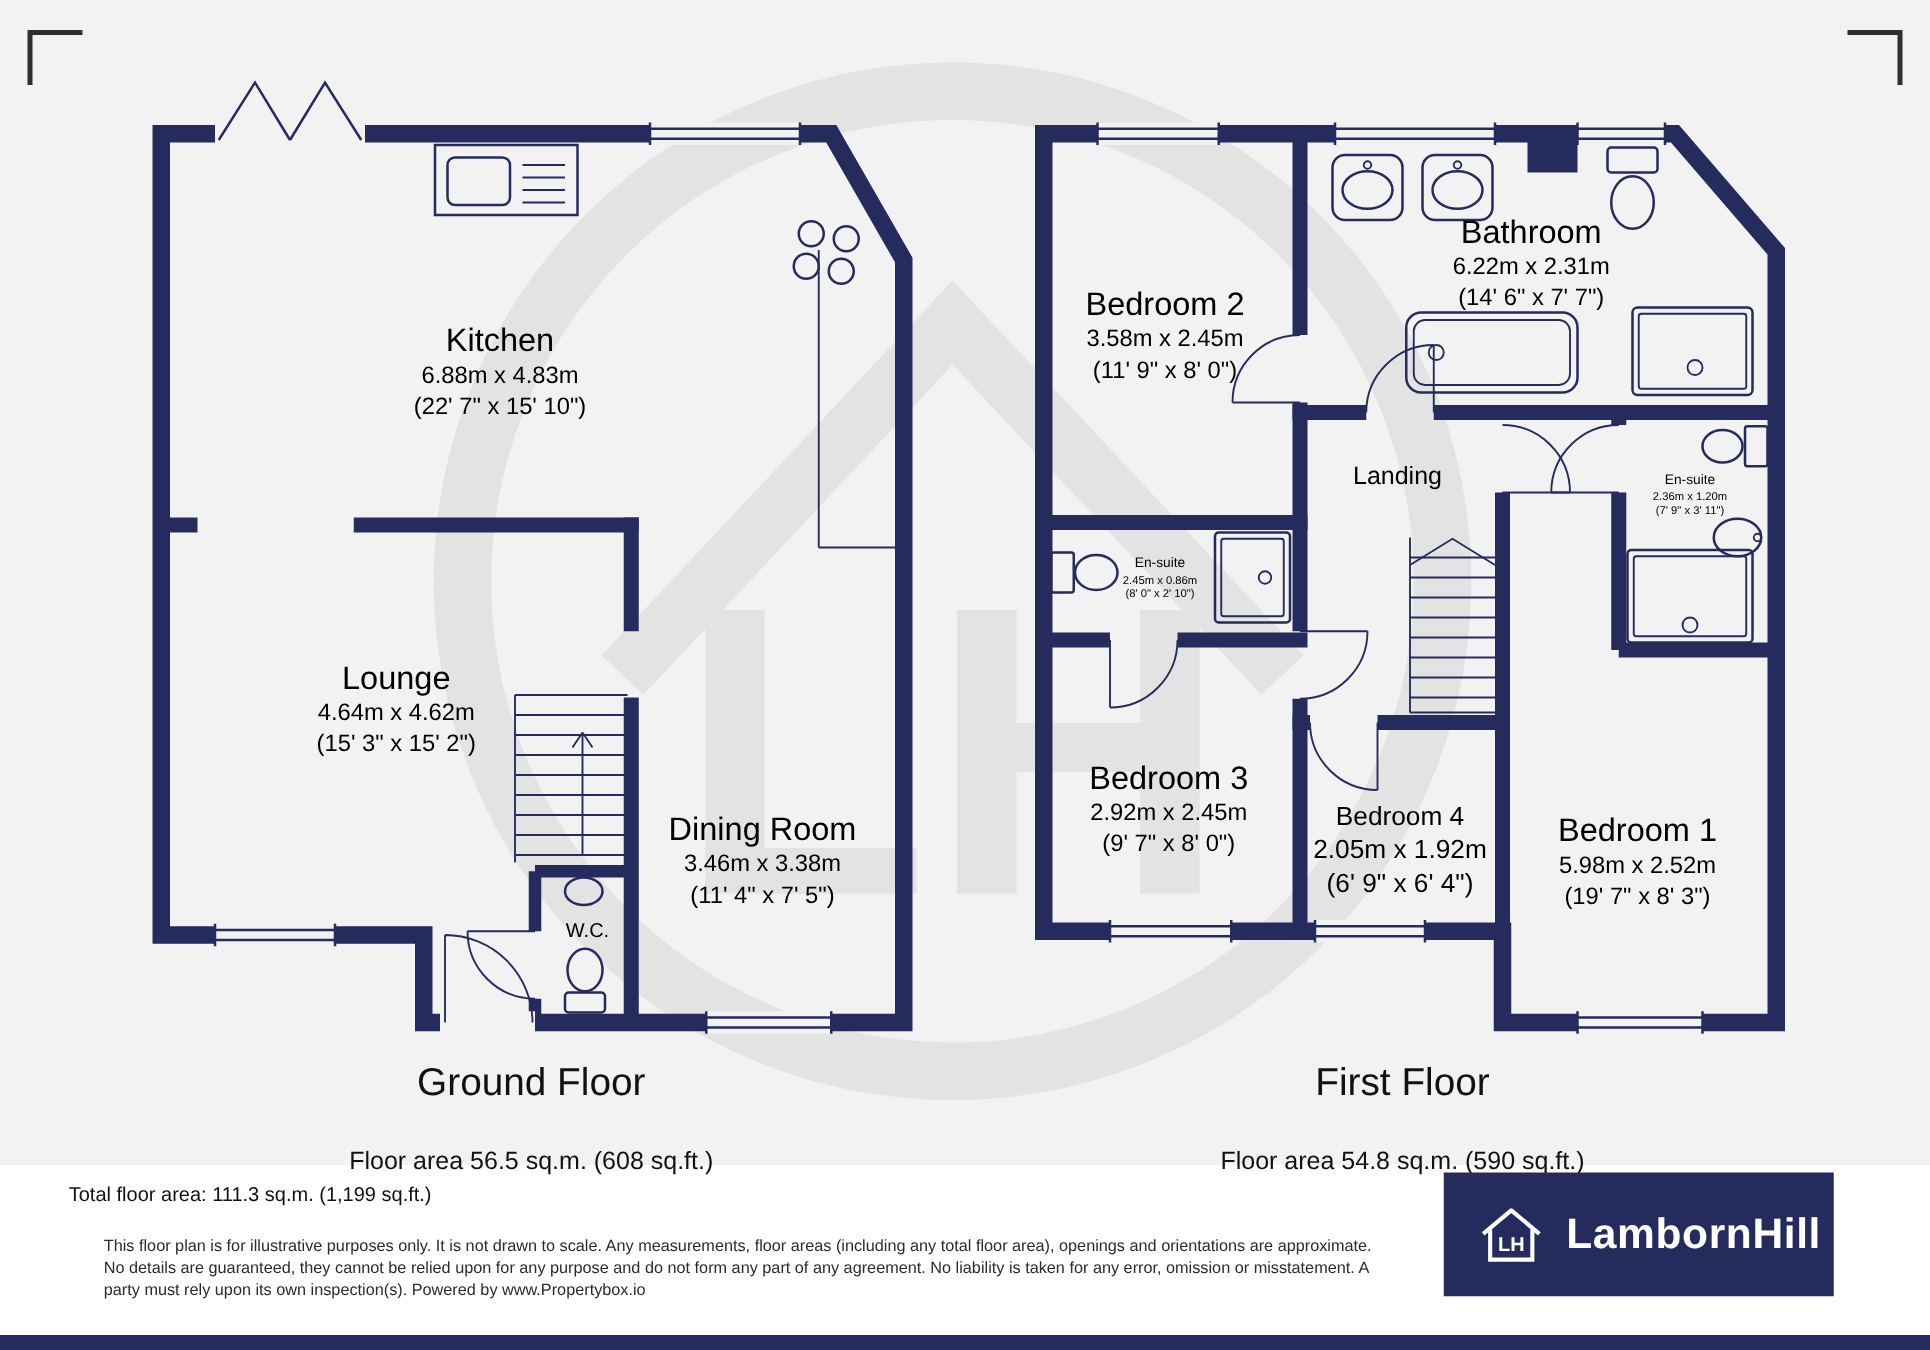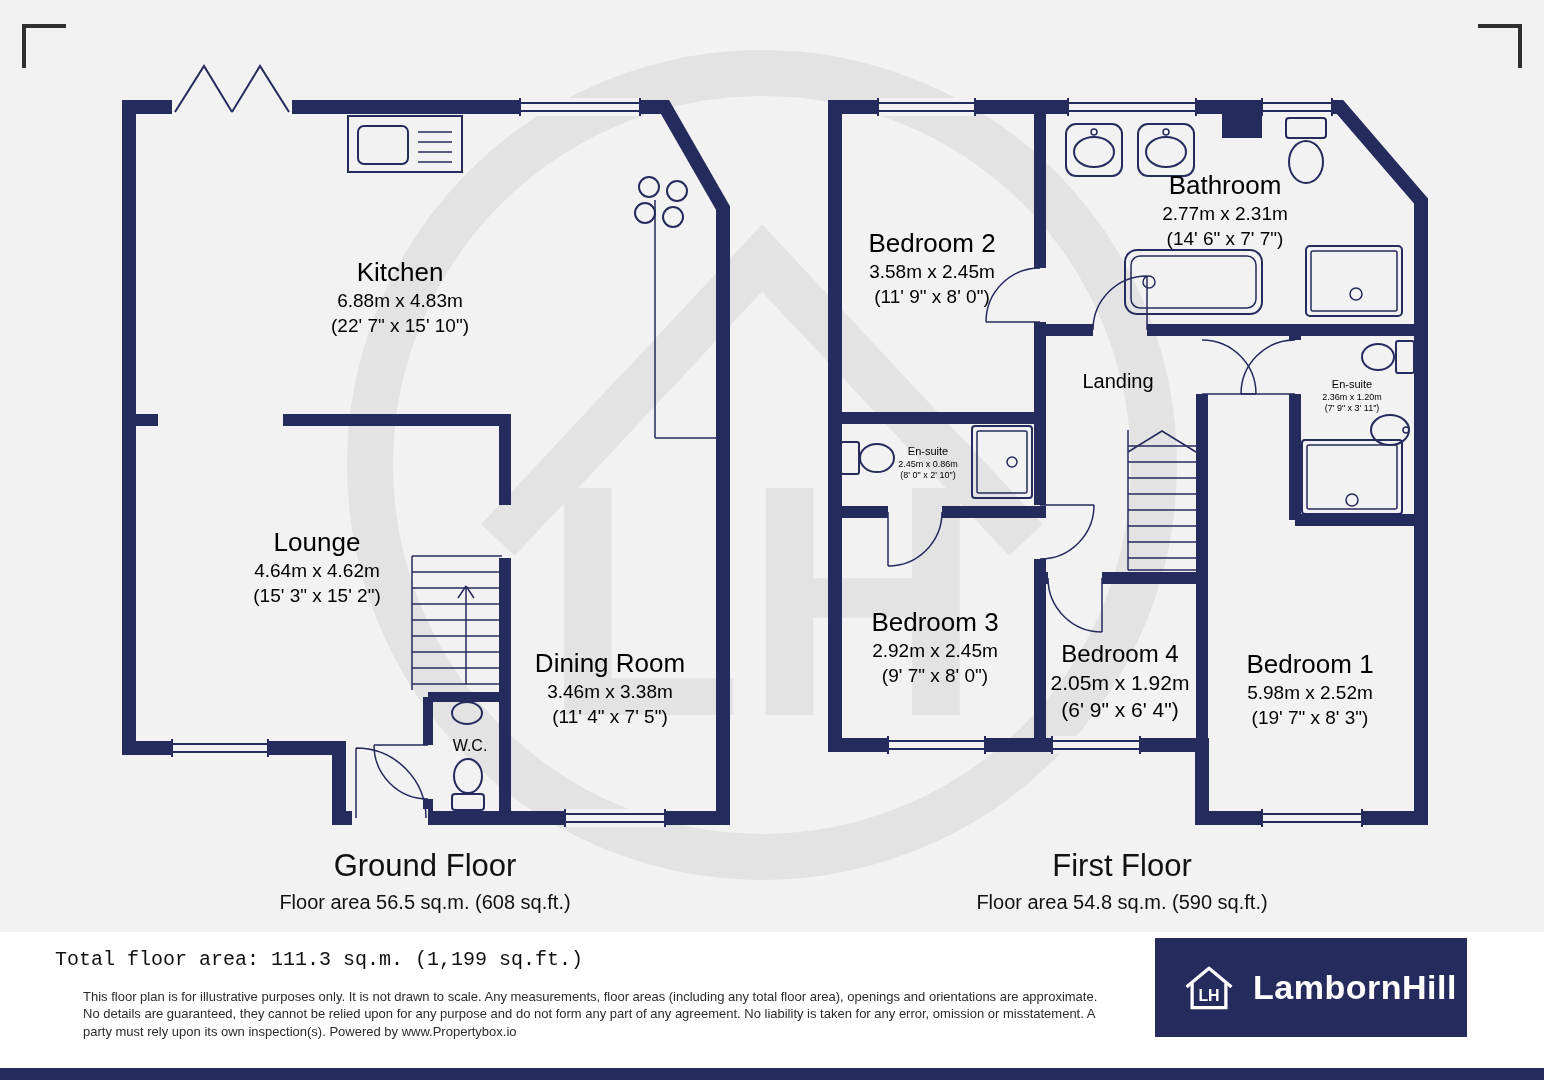--- a/index.html
+++ b/index.html
@@ -19,33 +19,33 @@
   .ln2{stroke:var(--wall,#262b5e);stroke-width:2;fill:none;}
   .ln15{stroke:var(--wall,#262b5e);stroke-width:1.5;fill:none;}
   .cut{fill:var(--bg,#f2f2f2);stroke:none;}
   .wallfill{fill:var(--wall,#262b5e);stroke:none;}
 
   
   .ctr{position:absolute;transform:translate(-50%,-50%);text-align:center;z-index:3;white-space:nowrap;color:#000000;}
   .label{line-height:1.28;}
   .label .rname{font-size:26px;}
   .label .rdim{font-size:19px;}
-  .label.small .rname{font-size:24px;text-align:center;}
+  .label.small .rname{font-size:21px;text-align:center;}
   .label.small .rdim{font-size:21px;}
   .label.tiny{line-height:1.25;}
   .label.tiny .rname{font-size:11px;font-weight:normal;}
   .label.tiny .rdim{font-size:9px;}
   .label.single{font-size:20px;}
   .label.wc{font-size:16px;}
   .floor-title{font-size:31px;color:#111;}
-  .floor-area{font-size:20px;color:#111;}
+  .floor-area{font-size:20px;color:#111;margin-top:28px;}
 
   
   .footer-band{position:absolute;left:0;top:932px;width:1544px;height:136px;background:#ffffff;z-index:1;}
-  .total{position:absolute;left:55px;top:948px;font-size:20px;color:#101010;z-index:3;font-family:Liberation Mono, monospace;}
+  .total{position:absolute;left:55px;top:948px;font-size:16px;color:#101010;z-index:3;}
   .disclaimer{position:absolute;left:55px;top:988px;width:1030px;font-size:13px;line-height:1.34;color:#2b2b2b;z-index:3;margin-left:28px;}
   .logo-box{position:absolute;left:1155px;top:938px;width:312px;height:99px;background:var(--wall,#262b5e);z-index:3;display:flex;align-items:center;padding-left:24px;box-sizing:border-box;}
   .brand{color:#ffffff;font-size:34px;font-weight:bold;margin-left:14px;letter-spacing:0.5px;}
   .bottom-bar{position:absolute;left:0;top:1068px;width:1544px;height:12px;background:var(--wall,#262b5e);z-index:3;}
 </style>
 </head>
 <body>
 
 <div class="canvas">
 
@@ -236,21 +236,21 @@
   </div>
   <div class="ctr label wc" style="left:470px;top:746px">W.C.</div>
 
   <div class="ctr label" style="left:932px;top:268px">
     <div class="rname">Bedroom 2</div>
     <div class="rdim">3.58m x 2.45m</div>
     <div class="rdim">(11' 9" x 8' 0")</div>
   </div>
   <div class="ctr label" style="left:1225px;top:210px">
     <div class="rname">Bathroom</div>
-    <div class="rdim">2.77m x 2.31m</div>
+    <div class="rdim">6.22m x 2.31m</div>
     <div class="rdim">(14' 6" x 7' 7")</div>
   </div>
   <div class="ctr label single" style="left:1118px;top:382px">Landing</div>
   <div class="ctr label tiny" style="left:928px;top:463px">
     <div class="rname">En-suite</div>
     <div class="rdim">2.45m x 0.86m</div>
     <div class="rdim">(8' 0" x 2' 10")</div>
   </div>
   <div class="ctr label tiny" style="left:1352px;top:396px">
     <div class="rname">En-suite</div>

